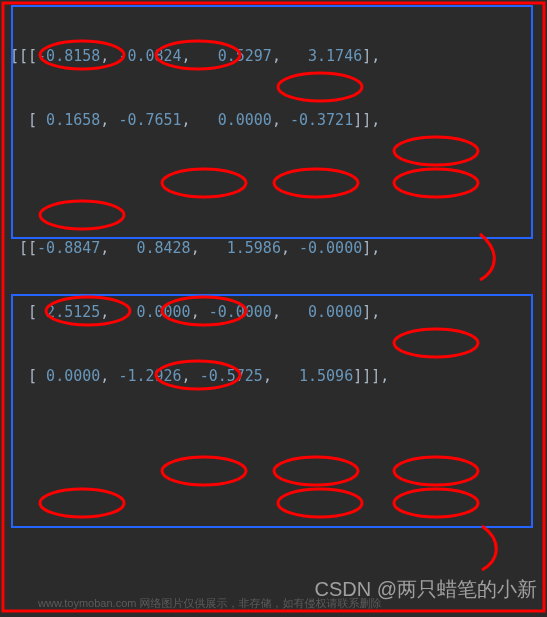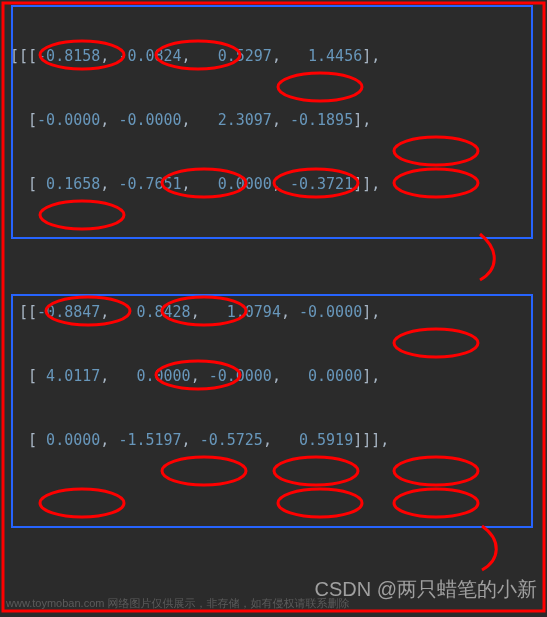--- a/index.html
+++ b/index.html
@@ -30,42 +30,42 @@
     .punct { color: #a9b7c6; }
     .num { color: #6897bb; }
     .watermark-bottom {
       position: absolute;
       bottom: 6px;
       left: 6px;
       color: #6b6b6b;
       font-size: 11px;
       font-family: sans-serif;
       opacity: 0.75;
+      padding-left: 32px;
     }
     .watermark-right {
       position: absolute;
       bottom: 14px;
       right: 10px;
       color: #bdbdbd;
       font-size: 20px;
       font-family: sans-serif;
       opacity: 0.8;
     }
   </style>
 </head>
 <body>
 
 <div class="code-area">
-<span class="row"><span class="punct">[[[</span><span class="num">-0.8158</span><span class="punct">, </span><span class="num">-0.0824</span><span class="punct">,  </span><span class="num"> 0.5297</span><span class="punct">,  </span><span class="num"> 1.4456</span><span class="punct">],</span></span>
-<span class="row"><span class="punct">  [</span><span class="num">-0.0000</span><span class="punct">, </span><span class="num">-0.0000</span><span class="punct">,  </span><span class="num"> 2.3097</span><span class="punct">, </span><span class="num">-0.1895</span><span class="punct">],</span></span>
+<span class="row"><span class="punct">[[[</span><span class="num">-0.8158</span><span class="punct">, </span><span class="num">-0.0824</span><span class="punct">,  </span><span class="num"> 0.5297</span><span class="punct">,  </span><span class="num"> 3.1746</span><span class="punct">],</span></span>
 <span class="row"><span class="punct">  [</span><span class="num"> 0.1658</span><span class="punct">, </span><span class="num">-0.7651</span><span class="punct">,  </span><span class="num"> 0.0000</span><span class="punct">, </span><span class="num">-0.3721</span><span class="punct">]],</span></span>
 <span class="row"> </span>
-<span class="row"><span class="punct"> [[</span><span class="num">-0.8847</span><span class="punct">,  </span><span class="num"> 0.8428</span><span class="punct">,  </span><span class="num"> 1.0794</span><span class="punct">, </span><span class="num">-0.0000</span><span class="punct">],</span></span>
-<span class="row"><span class="punct">  [</span><span class="num"> 4.0117</span><span class="punct">,  </span><span class="num"> 0.0000</span><span class="punct">, </span><span class="num">-0.0000</span><span class="punct">,  </span><span class="num"> 0.0000</span><span class="punct">],</span></span>
-<span class="row"><span class="punct">  [</span><span class="num"> 0.0000</span><span class="punct">, </span><span class="num">-1.5197</span><span class="punct">, </span><span class="num">-0.5725</span><span class="punct">,  </span><span class="num"> 0.5919</span><span class="punct">]]],</span></span>
+<span class="row"><span class="punct"> [[</span><span class="num">-0.8847</span><span class="punct">,  </span><span class="num"> 0.8428</span><span class="punct">,  </span><span class="num"> 1.5986</span><span class="punct">, </span><span class="num">-0.0000</span><span class="punct">],</span></span>
+<span class="row"><span class="punct">  [</span><span class="num"> 2.5125</span><span class="punct">,  </span><span class="num"> 0.0000</span><span class="punct">, </span><span class="num">-0.0000</span><span class="punct">,  </span><span class="num"> 0.0000</span><span class="punct">],</span></span>
+<span class="row"><span class="punct">  [</span><span class="num"> 0.0000</span><span class="punct">, </span><span class="num">-1.2926</span><span class="punct">, </span><span class="num">-0.5725</span><span class="punct">,  </span><span class="num"> 1.5096</span><span class="punct">]]],</span></span>
 <span class="row"> </span>
 <span class="row"> </span>
 <span class="row"></span>
 
 
 
 
 
 
 </div>

